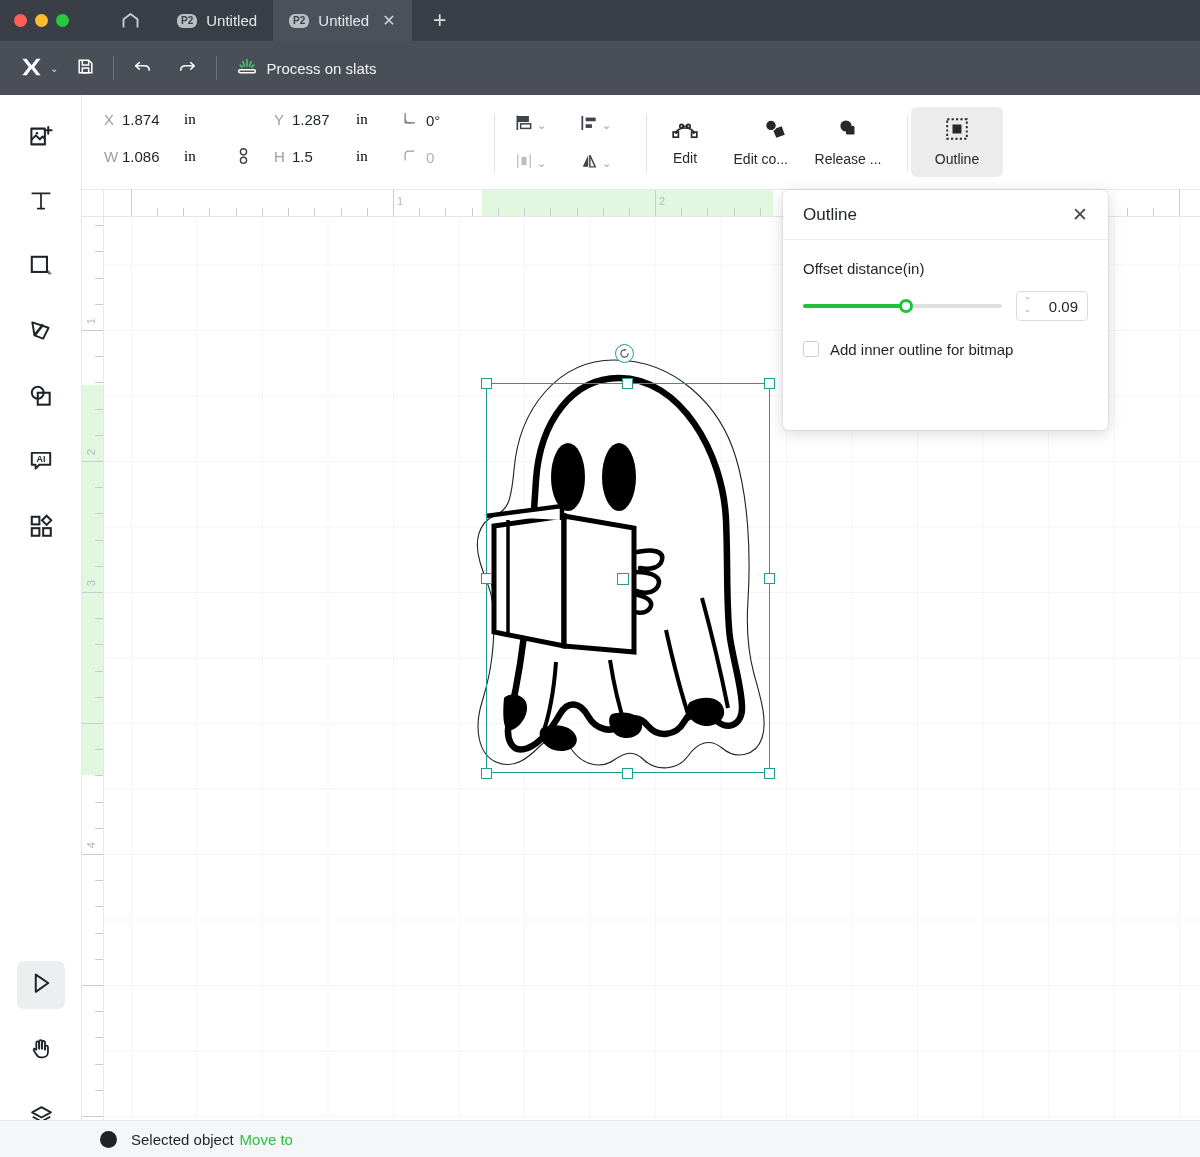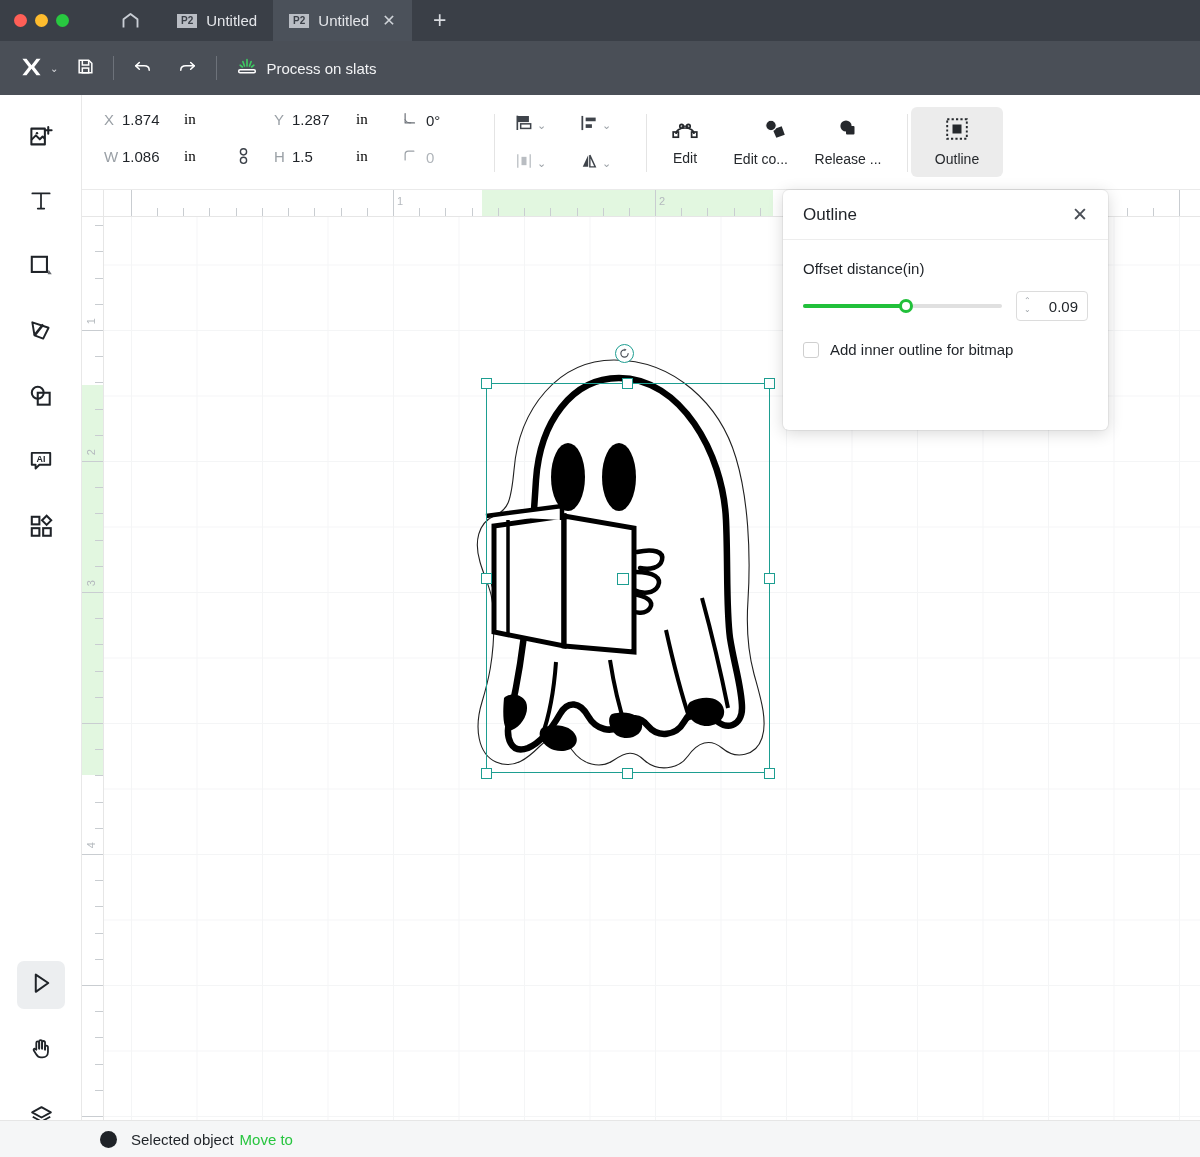--- a/index.html
+++ b/index.html
@@ -27,21 +27,21 @@
 
   .tab {
     height: 41px; display: flex; align-items: center; gap: 9px;
     padding: 0 16px; color: #e4e6ea; font-size: 15px;
     background: #3a3f47; position: relative; cursor: default;
   }
   .tab.home { padding: 0 20px; }
   .tab.active { background: #4b515a; }
   .tab-badge {
     background: #b9bdc4; color: #3a3f47; font-size: 10px; font-weight: bold;
-    border-radius: 0; padding: 1px 4px; line-height: 1.2;
+    border-radius: 6px; padding: 1px 4px; line-height: 1.2;
     font-family: "Liberation Sans", sans-serif;
   }
   .tab-close { font-size: 16px; color: #cfd3d8; margin-left: 4px; line-height: 1; }
   .tab-plus {
     height: 41px; width: 56px; display: flex; align-items: center;
     justify-content: center; color: #d8dbe0; font-size: 23px; font-weight: 300;
     background: #3a3f47;
   }
   .home-icon { display: flex; align-items: center; }
 
@@ -175,21 +175,21 @@
     width: 72px; height: 30px; border: 1px solid #dcdcdc; border-radius: 4px;
     display: flex; align-items: center; justify-content: flex-end;
     padding-right: 9px; font-size: 15px; color: #1f2328; position: relative;
     background: #fff;
   }
   .spinner {
     position: absolute; left: 7px; top: 5px; display: flex;
     flex-direction: column; gap: 2px; color: #9aa0a6; font-size: 8px;
     line-height: 7px;
   }
-  .checkrow { display: flex; align-items: center; gap: 11px; margin-top: 20px; }
+  .checkrow { display: flex; align-items: flex-start; gap: 11px; margin-top: 20px; }
   .checkbox {
     width: 16px; height: 16px; border: 1px solid #cfcfcf; border-radius: 3px;
     background: #fff;
   }
   .checklabel { font-size: 15px; color: #1f2328; }
   .dlg-actions {
     display: flex; justify-content: flex-end; gap: 12px;
     padding: 18px 20px 0 20px;
   }
   .btn {

